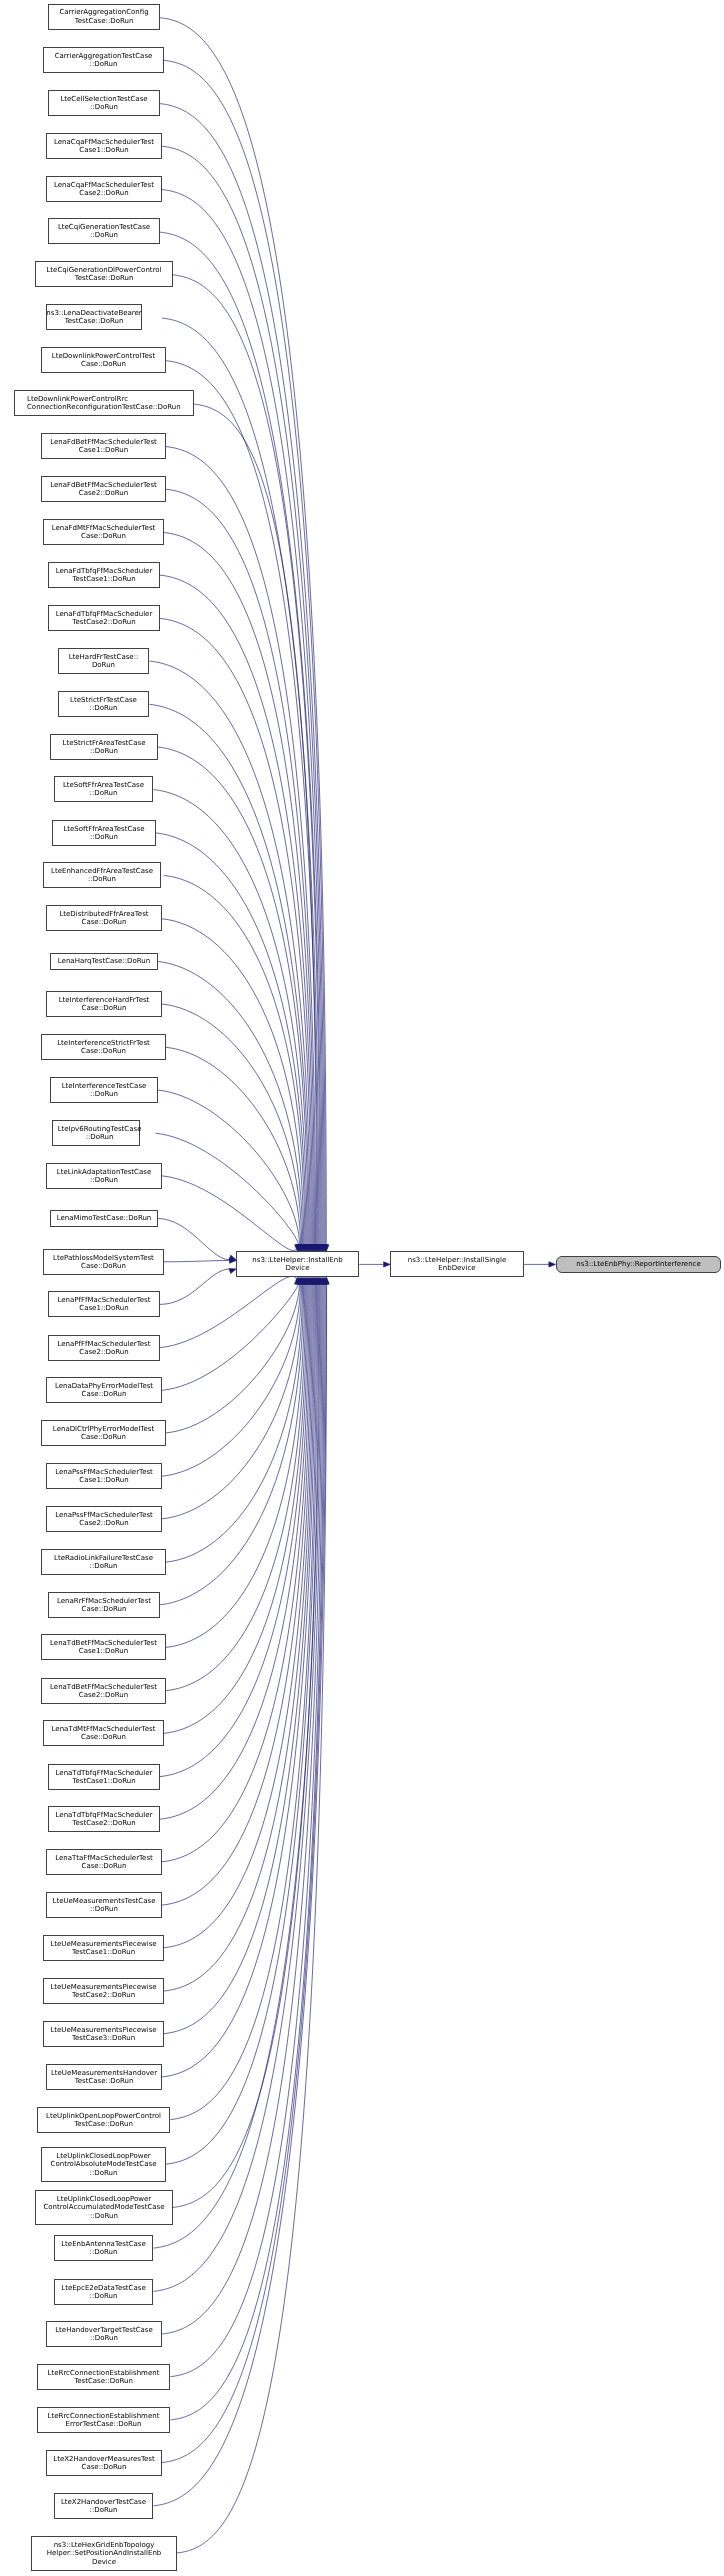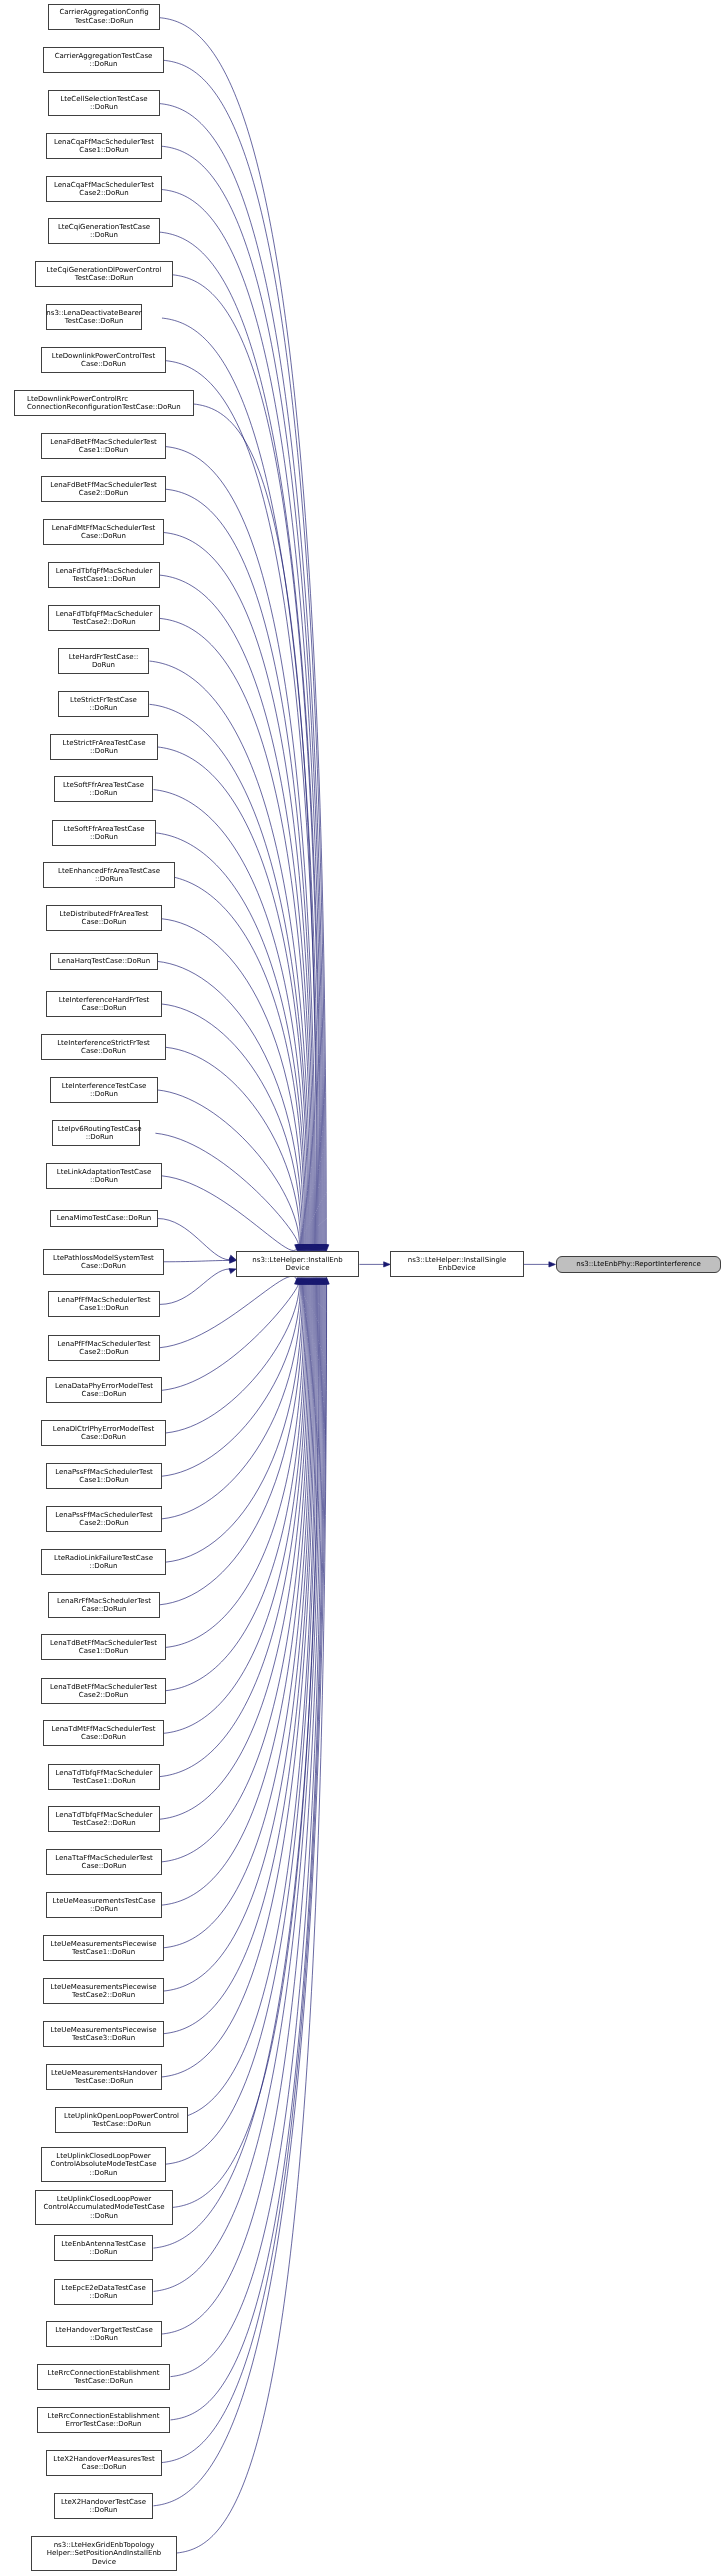--- a/index.html
+++ b/index.html
@@ -183,21 +183,21 @@
       <div class="node" style="left: 58px; top: 648px; width: 91px; height: 26px;"><span>LteHardFrTestCase::
 DoRun</span></div>
       <div class="node" style="left: 58px; top: 691px; width: 91px; height: 26px;"><span>LteStrictFrTestCase
 ::DoRun</span></div>
       <div class="node" style="left: 50px; top: 734px; width: 108px; height: 26px;"><span>LteStrictFrAreaTestCase
 ::DoRun</span></div>
       <div class="node" style="left: 54px; top: 776px; width: 99px; height: 26px;"><span>LteSoftFfrAreaTestCase
 ::DoRun</span></div>
       <div class="node" style="left: 52px; top: 820px; width: 104px; height: 26px;"><span>LteSoftFfrAreaTestCase
 ::DoRun</span></div>
-      <div class="node" style="left: 43px; top: 862px; width: 132px; height: 26px;"><span>LteEnhancedFfrAreaTestCase
+      <div class="node" style="left: 43px; top: 862px; width: 118px; height: 26px;"><span>LteEnhancedFfrAreaTestCase
 ::DoRun</span></div>
       <div class="node" style="left: 46px; top: 905px; width: 116px; height: 26px;"><span>LteDistributedFfrAreaTest
 Case::DoRun</span></div>
       <div class="node" style="left: 50px; top: 953px; width: 108px; height: 17px;"><span>LenaHarqTestCase::DoRun</span></div>
       <div class="node" style="left: 46px; top: 991px; width: 116px; height: 26px;"><span>LteInterferenceHardFrTest
 Case::DoRun</span></div>
       <div class="node" style="left: 41px; top: 1034px; width: 125px; height: 26px;"><span>LteInterferenceStrictFrTest
 Case::DoRun</span></div>
       <div class="node" style="left: 50px; top: 1077px; width: 108px; height: 26px;"><span>LteInterferenceTestCase
 ::DoRun</span></div>
@@ -239,21 +239,21 @@
       <div class="node" style="left: 46px; top: 1892px; width: 116px; height: 26px;"><span>LteUeMeasurementsTestCase
 ::DoRun</span></div>
       <div class="node" style="left: 43px; top: 1935px; width: 121px; height: 26px;"><span>LteUeMeasurementsPiecewise
 TestCase1::DoRun</span></div>
       <div class="node" style="left: 43px; top: 1978px; width: 121px; height: 26px;"><span>LteUeMeasurementsPiecewise
 TestCase2::DoRun</span></div>
       <div class="node" style="left: 43px; top: 2021px; width: 121px; height: 26px;"><span>LteUeMeasurementsPiecewise
 TestCase3::DoRun</span></div>
       <div class="node" style="left: 46px; top: 2064px; width: 116px; height: 26px;"><span>LteUeMeasurementsHandover
 TestCase::DoRun</span></div>
-      <div class="node" style="left: 37px; top: 2107px; width: 133px; height: 26px; margin-left: 18px;"><span>LteUplinkOpenLoopPowerControl
+      <div class="node" style="left: 37px; top: 2107px; width: 133px; height: 26px;"><span>LteUplinkOpenLoopPowerControl
 TestCase::DoRun</span></div>
       <div class="node" style="left: 41px; top: 2147px; width: 125px; height: 35px;"><span>LteUplinkClosedLoopPower
 ControlAbsoluteModeTestCase
 ::DoRun</span></div>
       <div class="node" style="left: 35px; top: 2190px; width: 138px; height: 35px;"><span>LteUplinkClosedLoopPower
 ControlAccumulatedModeTestCase
 ::DoRun</span></div>
       <div class="node" style="left: 54px; top: 2235px; width: 99px; height: 26px;"><span>LteEnbAntennaTestCase
 ::DoRun</span></div>
       <div class="node" style="left: 54px; top: 2279px; width: 99px; height: 26px;"><span>LteEpcE2eDataTestCase

